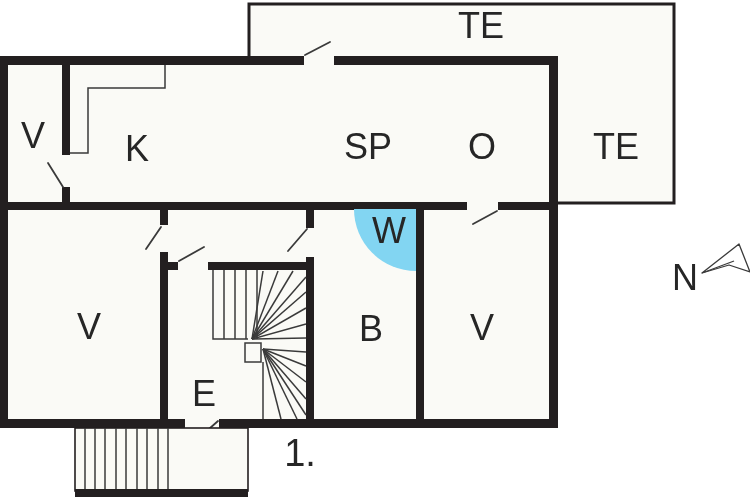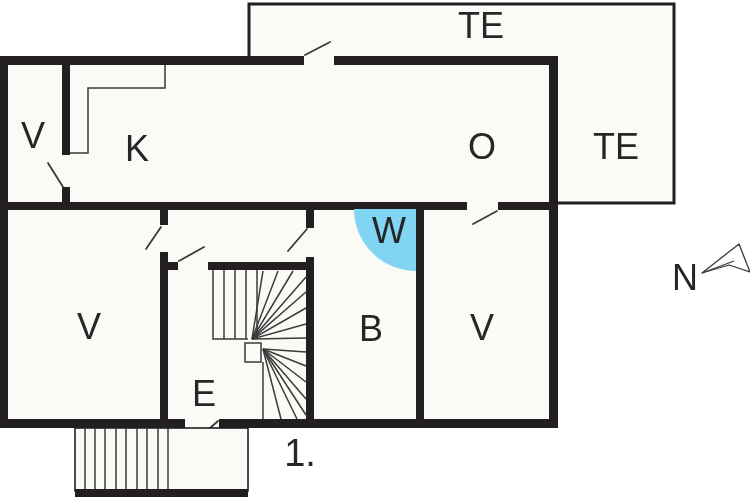--- a/index.html
+++ b/index.html
@@ -141,20 +141,21 @@
     <g>
       <polygon class="compass-shape" points="702,273 739,244 750,272 729,265"></polygon>
       <line class="compass-shape" x1="702" y1="273" x2="734" y2="261"></line>
     </g>
   </svg>
 
   <div class="room-label" style="left:481px;top:26px;">TE</div>
   <div class="room-label" style="left:616px;top:147px;">TE</div>
   <div class="room-label" style="left:33px;top:136px;">V</div>
   <div class="room-label" style="left:137px;top:149px;">K</div>
+  <div class="room-label" style="left:368px;top:147px;">SP</div>
   <div class="room-label" style="left:482px;top:147px;">O</div>
   <div class="room-label" style="left:389px;top:231px;">W</div>
   <div class="room-label" style="left:89px;top:327px;">V</div>
   <div class="room-label" style="left:371px;top:329px;">B</div>
   <div class="room-label" style="left:482px;top:328px;">V</div>
   <div class="room-label" style="left:204px;top:394px;">E</div>
 
   <div class="room-label floor-label" style="left:300px;top:453px;">1.</div>
 
   <div class="room-label" style="left:685px;top:278px;">N</div>

